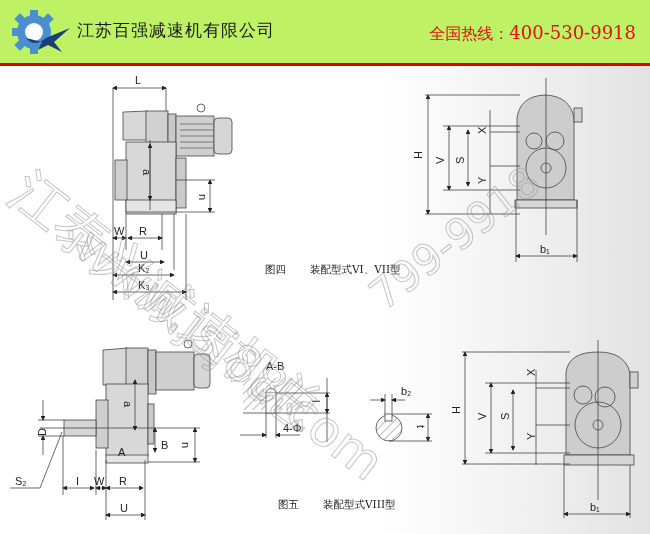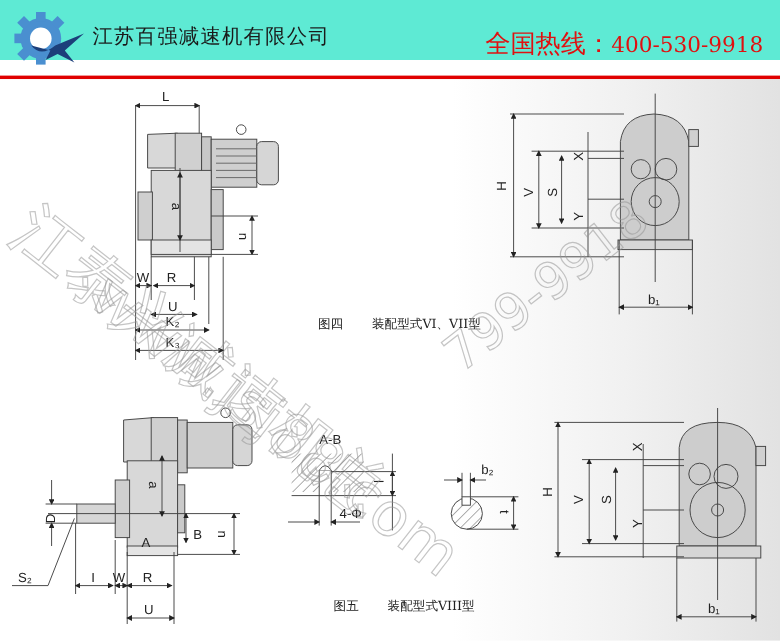--- a/index.html
+++ b/index.html
@@ -1,23 +1,23 @@
 <!DOCTYPE html>
 <html><head>
 <meta charset="utf-8">
 <style>
   * { box-sizing: border-box; margin: 0; padding: 0; }
   html, body { width: 650px; height: 534px; overflow: hidden; background: #ffffff; }
   body { font-family: "DejaVu Sans", "Liberation Sans", sans-serif; position: relative; }
 
-  .header { position: absolute; left: 0; top: 0; width: 650px; height: 50px; background: #5eead4; }
+  .header { position: absolute; left: 0; top: 0; width: 650px; height: 63px; background: #bef264; }
   .logo { position: absolute; left: 10px; top: 8px; width: 66px; height: 46px; }
   .company { position: absolute; left: 77px; top: 19px; font-size: 17px; color: #1a1a1a; letter-spacing: 1px; white-space: nowrap; }
   .hotline { position: absolute; right: 14px; top: 22px; font-size: 18px; color: #e01010; white-space: nowrap; font-family: "DejaVu Serif", "Liberation Serif", serif; }
-  .hotline .lbl { font-family: "DejaVu Sans", sans-serif; font-size: 21px; }
+  .hotline .lbl { font-family: "DejaVu Sans", sans-serif; font-size: 16px; }
   .redline { position: absolute; left: 0; top: 63px; width: 650px; height: 3px; background: #e00000; }
 
   .drawing-area { position: absolute; left: 0; top: 66px; width: 650px; height: 468px;
     background: linear-gradient(90deg, #ffffff 0%, #ffffff 58%, #f1f1f1 80%, #e2e2e2 100%); overflow: hidden; }
   .drawing-area svg { position: absolute; left: 0; top: 0; }
   .lbl-t { font-family: "Liberation Sans", sans-serif; fill: #222; }
   .cap { position: absolute; font-size: 10.5px; color: #222; white-space: nowrap; font-family: "DejaVu Serif", "Liberation Serif", serif; }
   .cap .num { margin-right: 24px; }
   .watermark { position: absolute; font-family: "DejaVu Sans", sans-serif; color: transparent;
     -webkit-text-stroke: 1px rgba(150,150,150,0.55); white-space: nowrap; pointer-events: none; }

